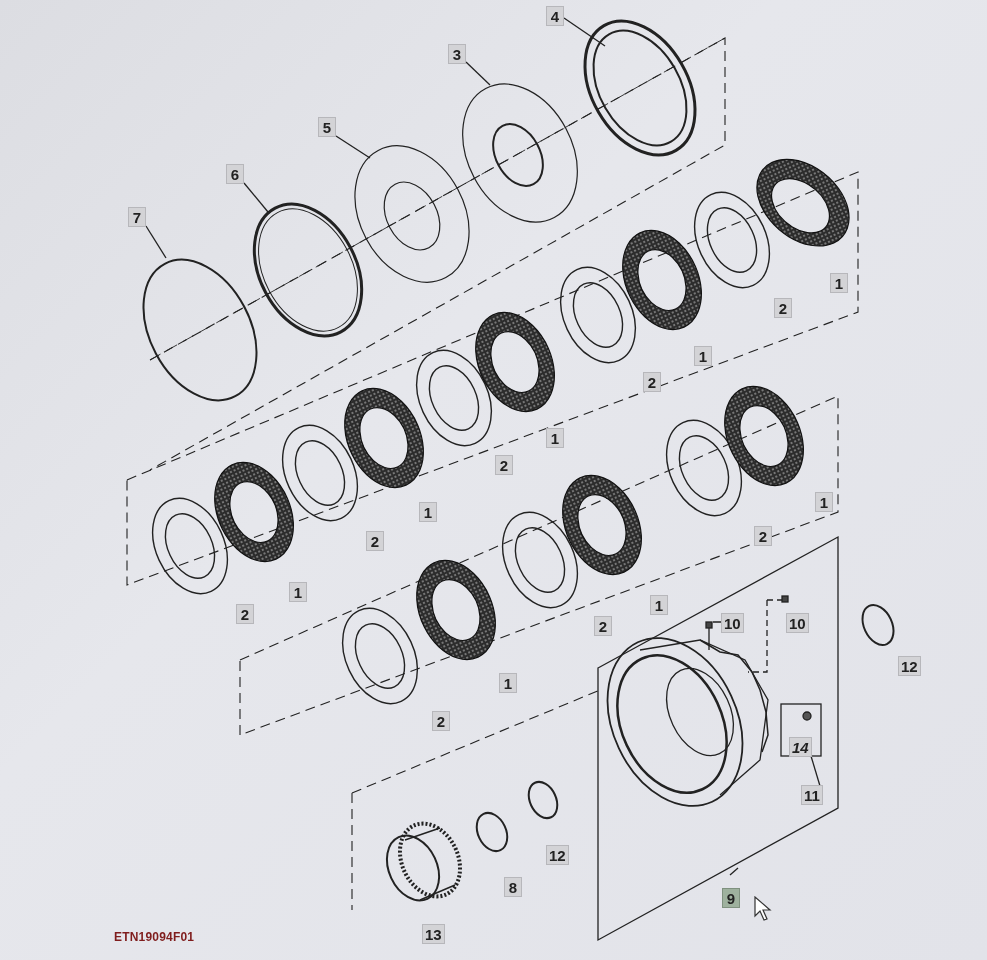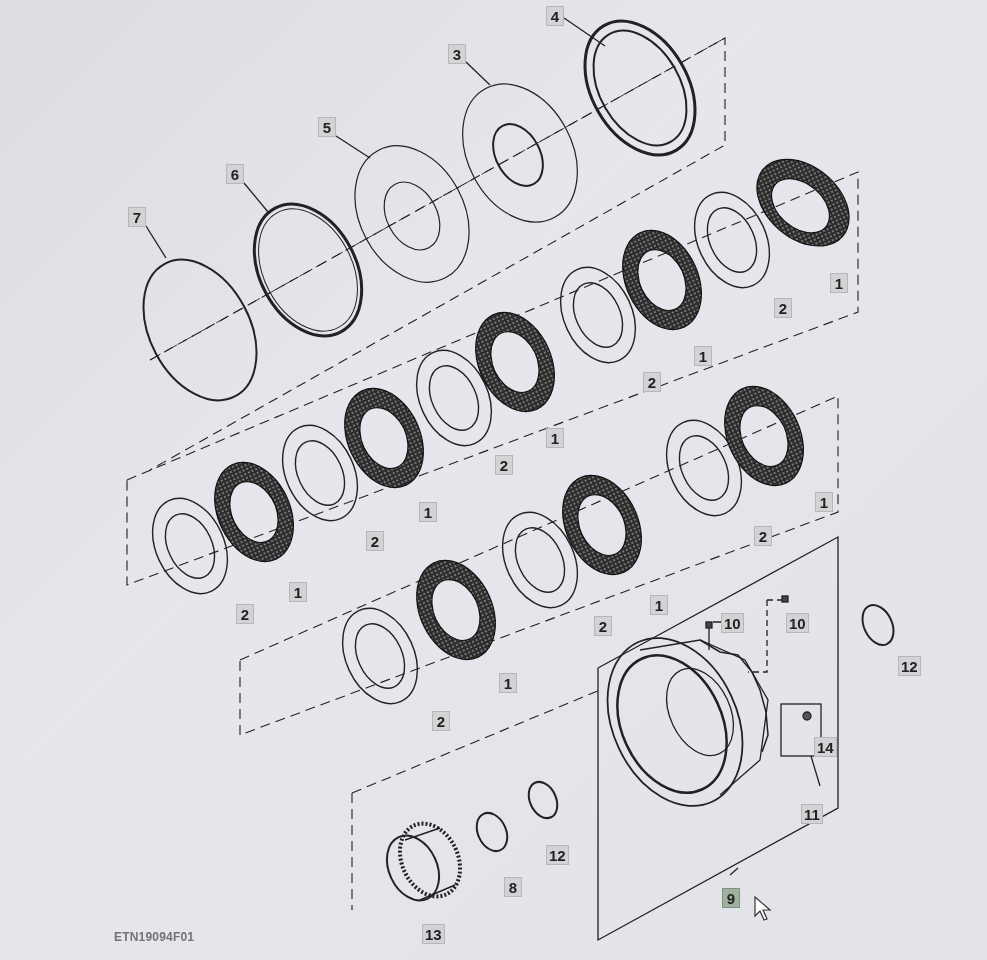--- a/index.html
+++ b/index.html
@@ -7,21 +7,21 @@
     width:987px; height:960px; overflow:hidden;
     background: linear-gradient(135deg, #dcdde2 0%, #e6e7ec 40%, #e2e3e9 100%);
     font-family: "Liberation Sans", sans-serif;
     position:relative;
   }
   #diagram { position:absolute; left:0; top:0; width:987px; height:960px; }
   .callout { position:absolute; height:20px; min-width:18px; padding:0 2px;
     background:#d3d3d6; border:1px solid #b7b7bb; box-sizing:border-box;
     font-weight:bold; font-size:15px; color:#222; text-align:center; line-height:19px; cursor:pointer; }
   .callout.active { background:#9eb19e; border-color:#7f917f; }
-  #figure-id { position:absolute; left:114px; top:930px; font-size:12px; font-weight:bold; color:#737373; letter-spacing:0.2px; }
+  #figure-id { position:absolute; left:114px; top:930px; font-size:12px; font-weight:bold; color:#7f1d1d; letter-spacing:0.2px; }
   #cursor { position:absolute; left:754px; top:896px; width:18px; height:26px; }
 </style>
 </head>
 <body>
 
 <svg id="diagram" viewBox="0 0 987 960" xmlns="http://www.w3.org/2000/svg">
   <defs>
     <pattern id="mesh" width="4" height="4" patternUnits="userSpaceOnUse">
       <rect width="4" height="4" fill="#2c2c2c"></rect>
       <circle cx="2" cy="2" r="0.9" fill="#9a9a9a"></circle>
@@ -164,22 +164,22 @@
     <div class="callout" style="left: 366px; top: 531px;">2</div>
     <div class="callout" style="left: 289px; top: 582px;">1</div>
     <div class="callout" style="left: 650px; top: 595px;">1</div>
     <div class="callout" style="left: 236px; top: 604px;">2</div>
     <div class="callout" style="left: 594px; top: 616px;">2</div>
     <div class="callout" style="left: 721px; top: 613px;">10</div>
     <div class="callout" style="left: 786px; top: 613px;">10</div>
     <div class="callout" style="left: 898px; top: 656px;">12</div>
     <div class="callout" style="left: 499px; top: 673px;">1</div>
     <div class="callout" style="left: 432px; top: 711px;">2</div>
-    <div class="callout" style="left: 814px; top: 737px;">14</div>
-    <div class="callout" style="left: 801px; top: 804px;">11</div>
+    <div class="callout" style="left: 789px; top: 737px; font-style: italic;">14</div>
+    <div class="callout" style="left: 801px; top: 785px;">11</div>
     <div class="callout" style="left: 546px; top: 845px;">12</div>
     <div class="callout" style="left: 504px; top: 877px;">8</div>
     <div class="callout active" style="left: 722px; top: 888px;">9</div>
     <div class="callout" style="left: 422px; top: 924px;">13</div>
   </div>
 
 <div id="figure-id">ETN19094F01</div>
 
 <svg id="cursor" viewBox="0 0 18 26">
   <path d="M1 1 L1 20 L6 15 L10 24 L13 23 L9 14 L16 14 Z" fill="#fff" stroke="#333" stroke-width="1.2"></path>

